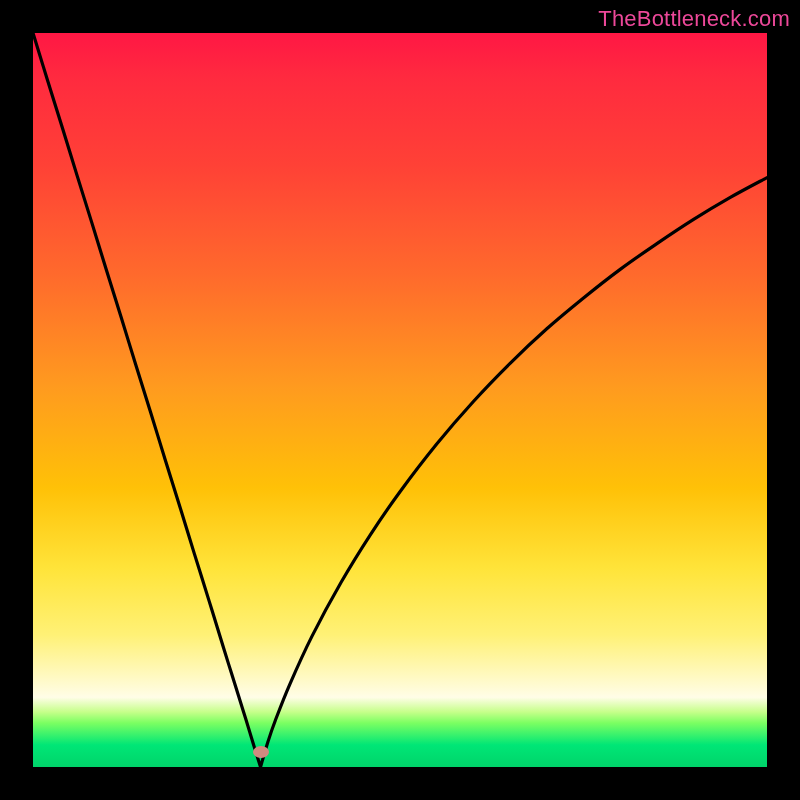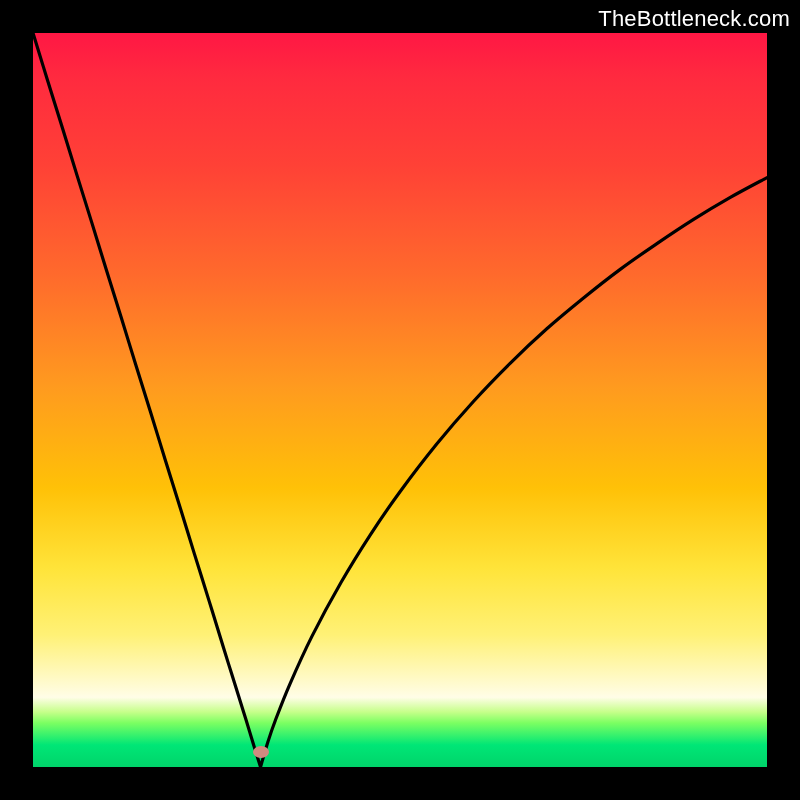--- a/index.html
+++ b/index.html
@@ -40,21 +40,21 @@
       #c6ff8a 92.5%,
       #7bff62 94%,
       #00e676 97%,
       #00d46a 100%
     );
   }
   .watermark {
     position: absolute;
     top: 6px;
     right: 10px;
-    color: #ffffff;
+    color: #ec4899;
     font-size: 22px;
     font-weight: 400;
     letter-spacing: 0.2px;
     user-select: none;
     margin-left: 20px;
   }
   svg.curve {
     position: absolute;
     left: 0;
     top: 0;

